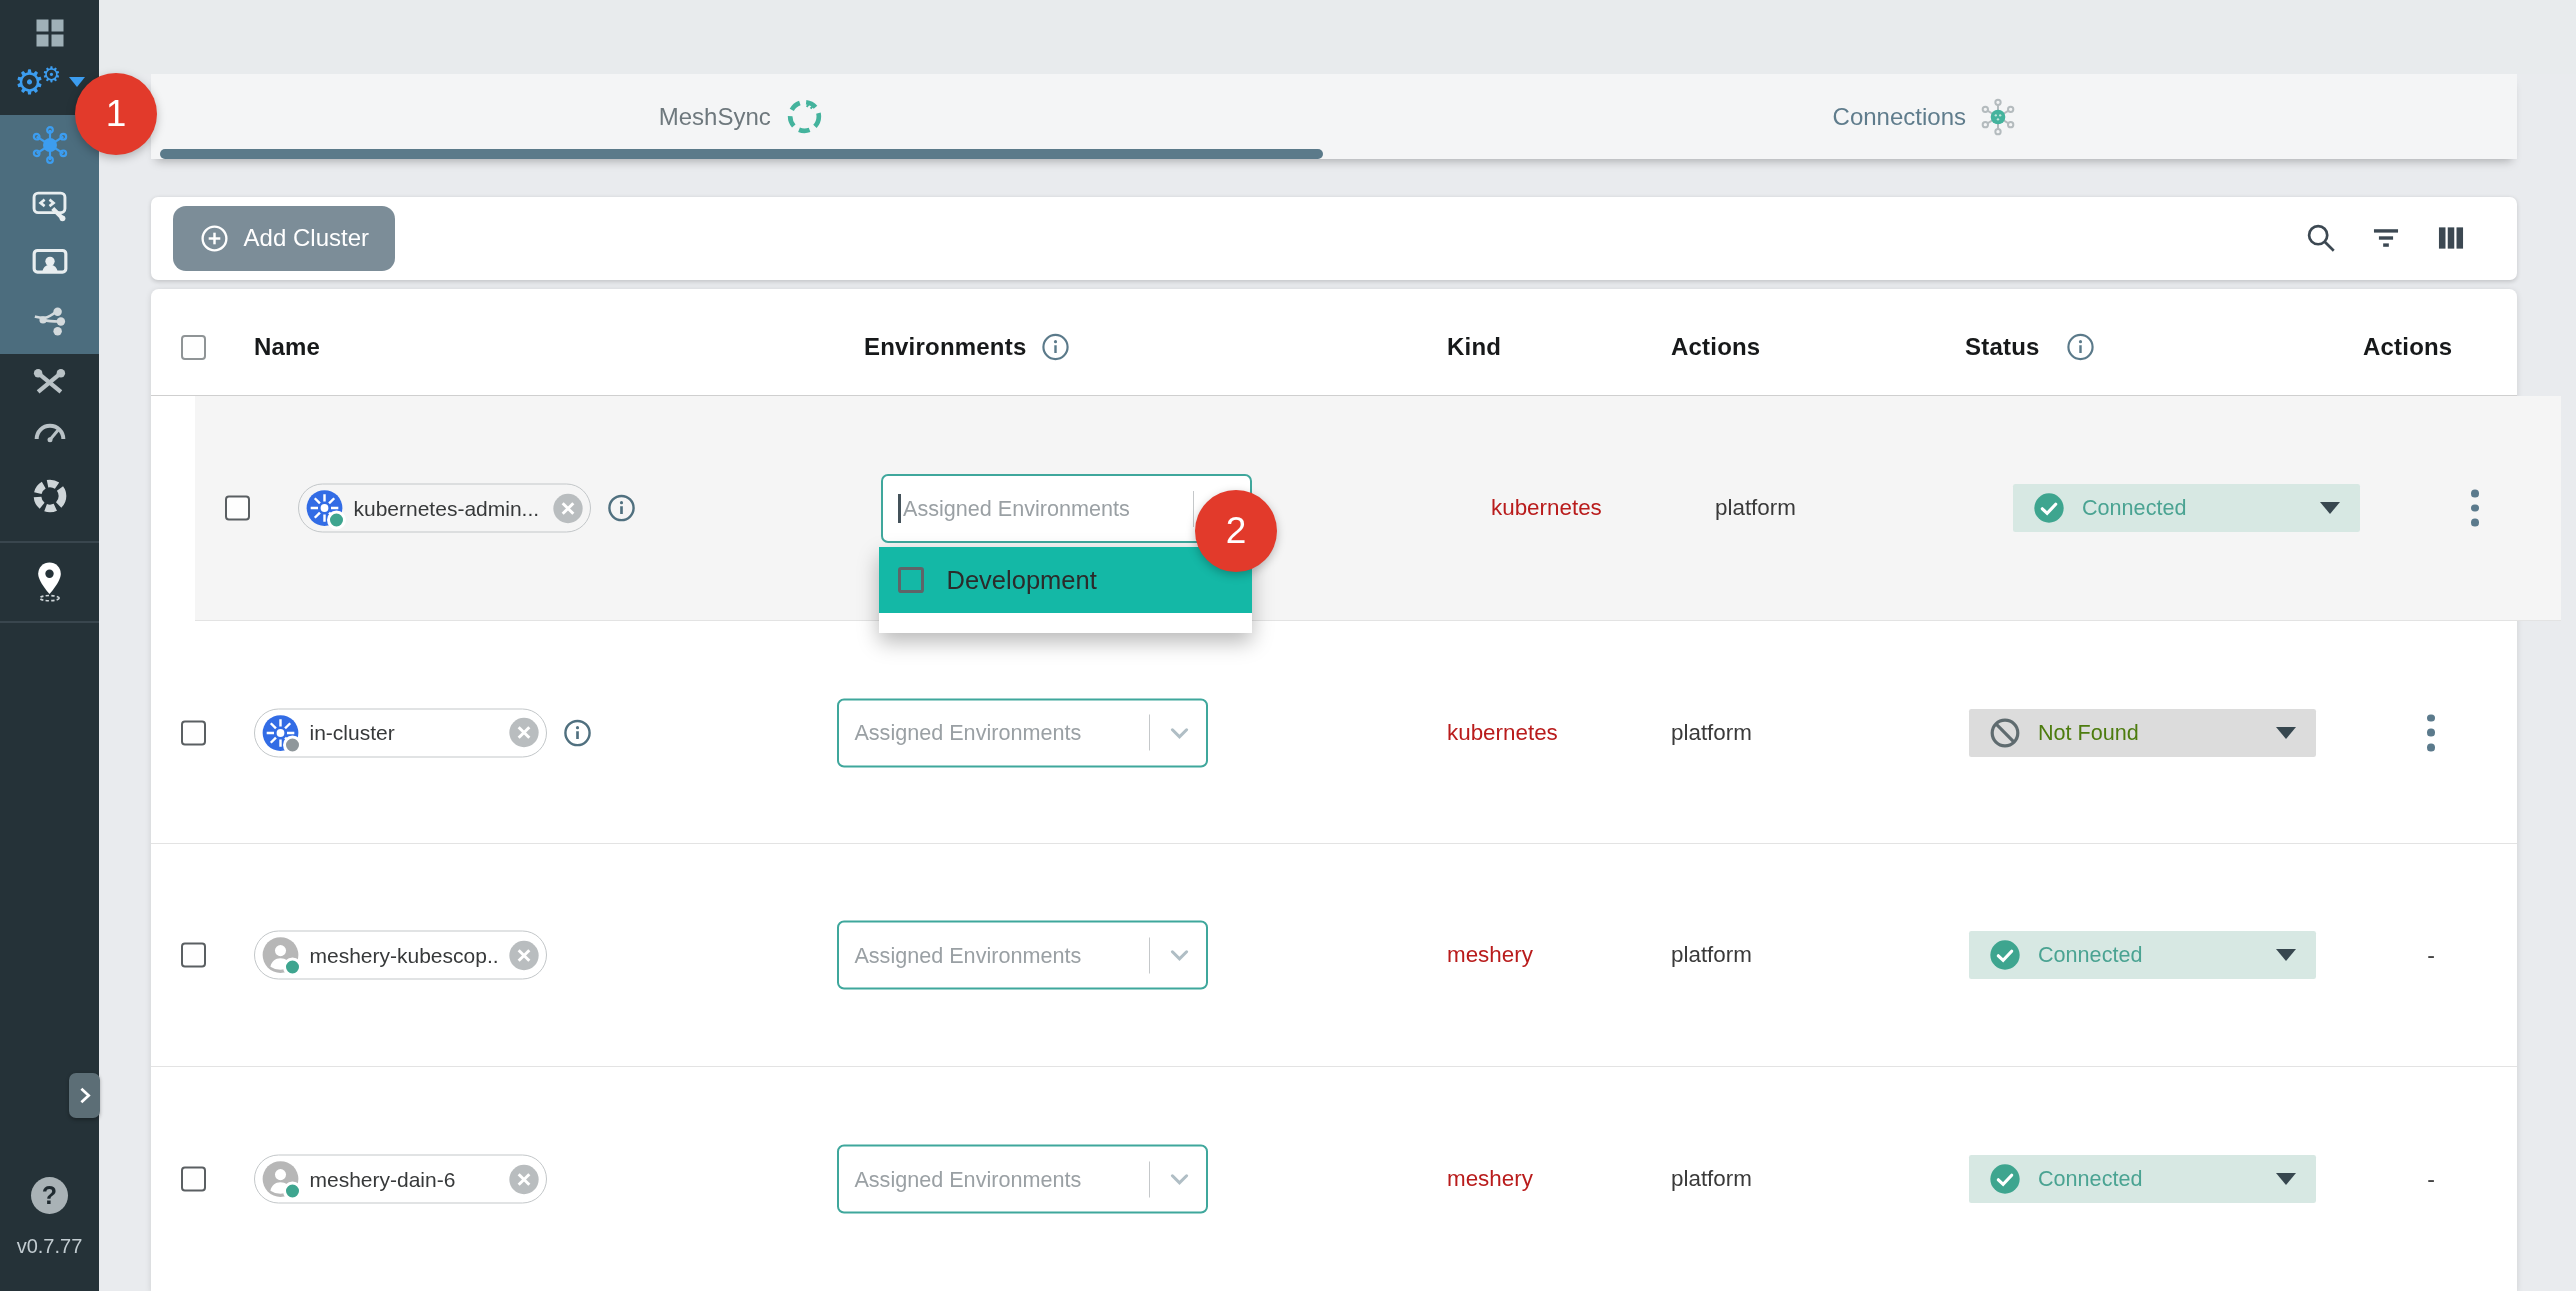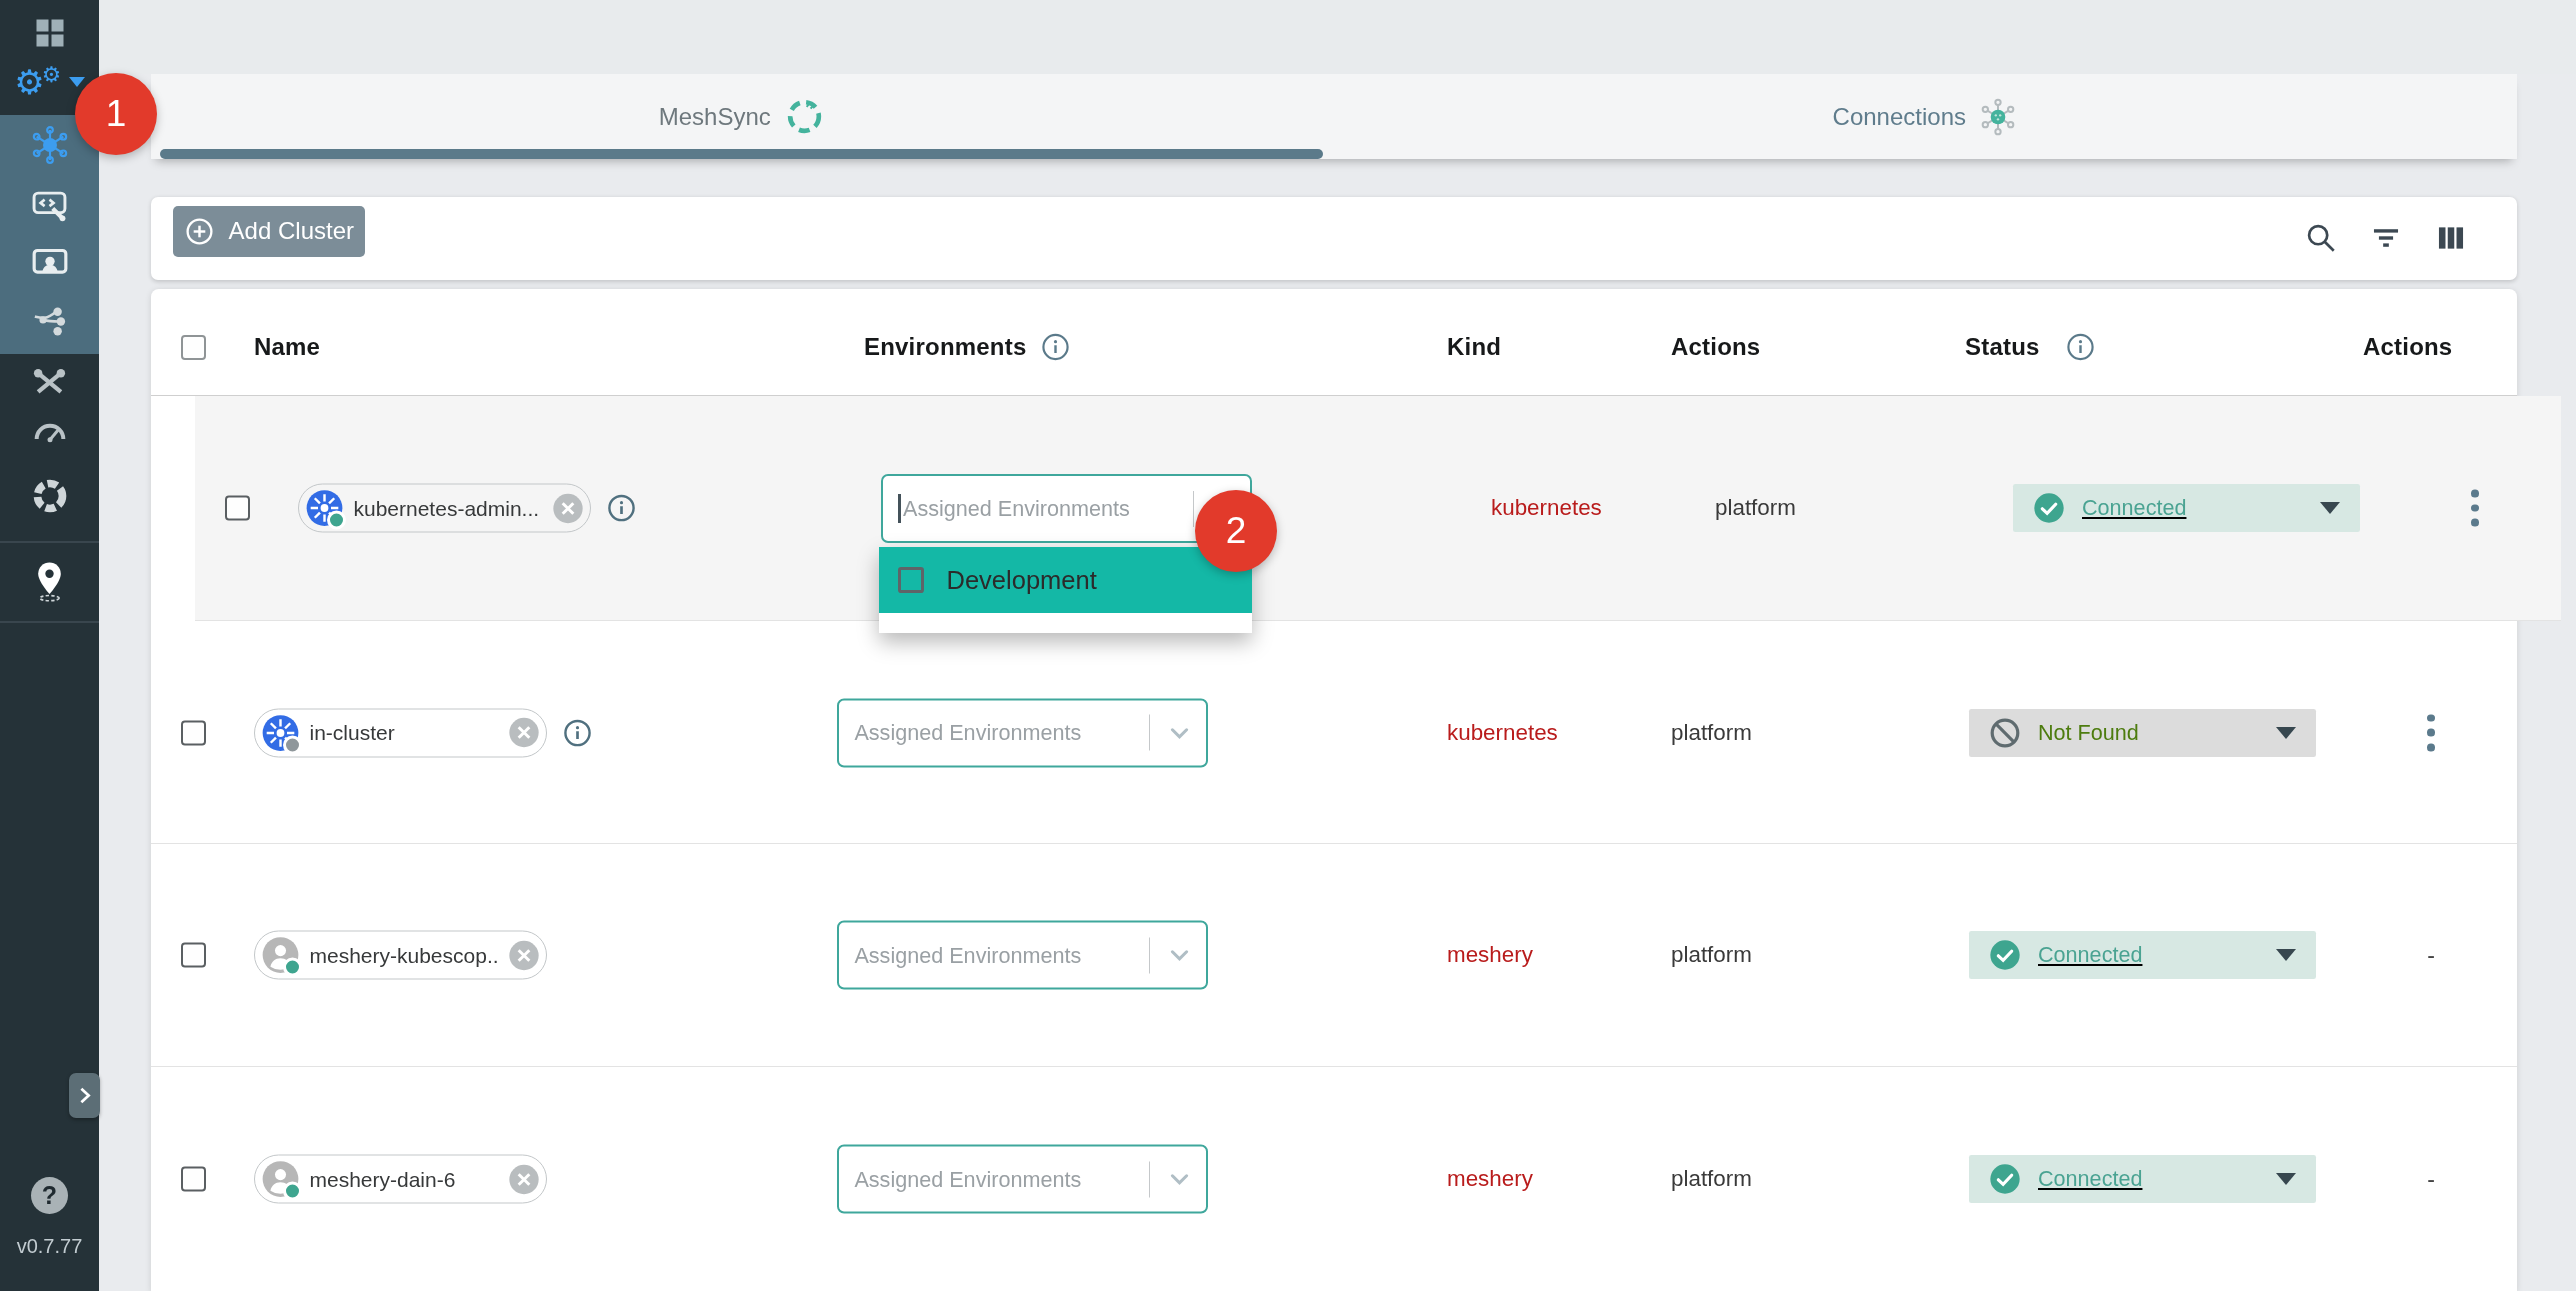--- a/index.html
+++ b/index.html
@@ -32,21 +32,21 @@
 
   
   .badge{position:absolute;width:82px;height:82px;border-radius:50%;background:#e23a2b;color:#fff;
          display:flex;align-items:center;justify-content:center;font-size:37px;z-index:50;box-shadow:0 3.1px 9.3px rgba(0,0,0,.25);}
   .badge1{left:75px;top:73px;}
   .badge2{left:1195px;top:490px;}
 
   
   .toolbar{position:absolute;left:151px;top:197px;width:2366px;height:83px;background:#fff;border-radius:7px;
            box-shadow:0 1.5px 4.6px rgba(0,0,0,.16);z-index:1;}
-  .add-btn{position:absolute;left:21.6px;top:8.5px;height:51px;padding:0 11px;background:#7c8d98;border-radius:5px;
+  .add-btn{position:absolute;left:21.6px;top:8.5px;height:65px;padding:0 26px;background:#7c8d98;border-radius:13px;
            display:flex;align-items:center;gap:14px;color:#fff;font-size:24px;border:none;}
   .tb-icons{position:absolute;right:49px;top:24px;display:flex;gap:31px;align-items:center;}
   .tb-icon{width:34px;height:34px;display:flex;align-items:center;justify-content:center;}
 
   
   .tcard{position:absolute;left:151px;top:289px;width:2366px;height:1002px;background:#fff;
          border-radius:7.7px 7.7px 0 0;box-shadow:0 1.5px 6.2px rgba(0,0,0,.12);z-index:1;}
   .thead{position:absolute;left:0;top:0;width:100%;height:107px;border-bottom:1.5px solid #cfcfcf;box-sizing:border-box;}
   .hlabel{position:absolute;top:58px;transform:translateY(-50%);font-size:24px;font-weight:bold;color:#17191a;letter-spacing:0.2px;}
   .cb{box-sizing:border-box;width:25px;height:25px;border:2.3px solid #8f9496;border-radius:3.9px;background:#fefefe;}
@@ -83,21 +83,21 @@
   .sel-divider{width:1.5px;height:36px;background:#c5c8ca;margin-right:14px;}
   .sel-chevron{width:31px;height:31px;margin-right:10.8px;}
 
   .menu-paper{position:absolute;left:684px;width:373px;height:86px;background:#fff;z-index:20;
               box-shadow:0 9.3px 20px rgba(0,0,0,.28);}
   .menu-item{height:66px;background:#14b8a6;display:flex;align-items:center;}
   .menu-cb{box-sizing:border-box;width:26px;height:26px;border:3.1px solid #5f6468;border-radius:3.1px;margin-left:18.5px;background:transparent;}
   .menu-label{margin-left:23px;font-size:25.5px;color:#2b2b2b;}
 
   .status-chip{box-sizing:border-box;height:48px;border-radius:2.3px;display:flex;align-items:center;padding-left:20px;}
-  .st-connected{background:#d7e8e3;text-decoration:underline;}
+  .st-connected{background:#d7e8e3;}
   .st-notfound{background:#dcdcdc;}
   .st-label{margin-left:17px;font-size:21.6px;}
   .st-label-ok{color:#4aa392;}
   .st-label-nf{color:#4d7c0f;}
   .st-caret{margin-left:auto;margin-right:20px;width:0;height:0;border-left:10px solid transparent;border-right:10px solid transparent;border-top:12.4px solid #37474f;}
   .st-icon{width:32px;height:32px;flex:0 0 auto;}
 
   .kebab{display:flex;flex-direction:column;gap:7px;}
   .kebab span{width:7.7px;height:7.7px;border-radius:50%;background:#5b7a8c;}
   .dash{font-size:23px;color:#444;}

